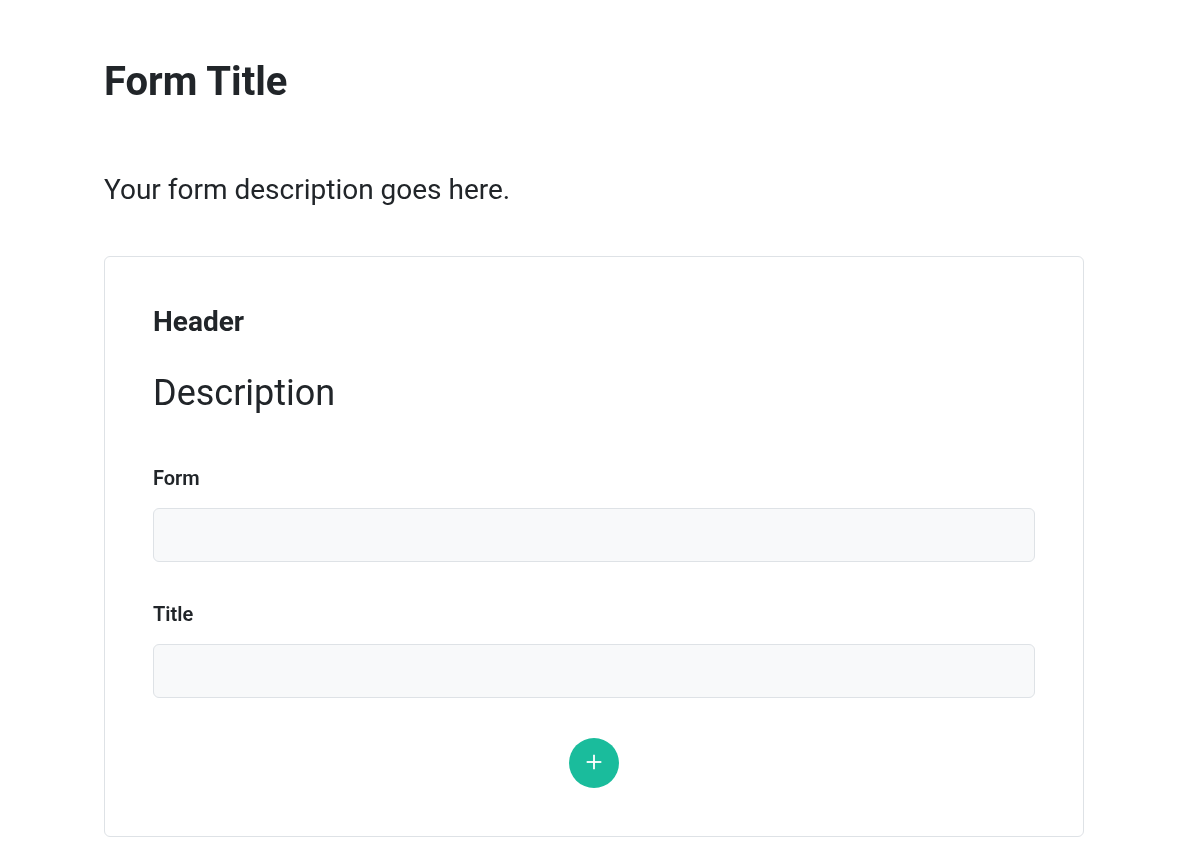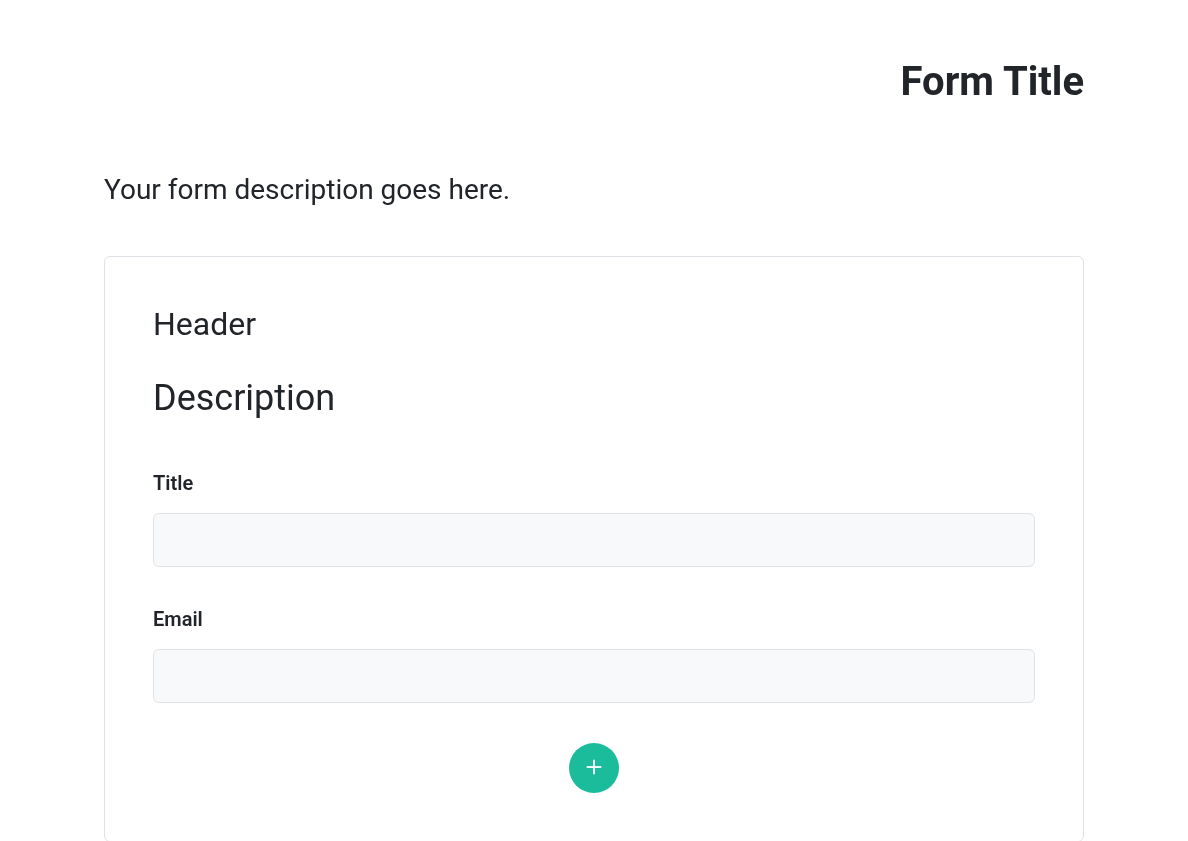--- a/index.html
+++ b/index.html
@@ -13,43 +13,43 @@
       color: #212529;
       width: 1188px;
       height: 841px;
     }
     .container {
       max-width: 1000px;
       margin: 0 auto;
       padding: 0 10px;
     }
     .form-title {
-      text-align: right;
+      text-align: left;
       font-size: 40px;
       font-weight: 700;
       color: #212529;
       margin-top: 58px;
       margin-bottom: 68px;
     }
     .form-description {
       text-align: left;
       font-size: 28px;
       font-weight: 400;
       color: #212529;
       margin-bottom: 50px;
     }
     .card {
       border: 1px solid #dee2e6;
       border-radius: 6px;
       padding: 48px;
       background: #fff;
     }
     .card-header-text {
-      font-size: 32px;
-      font-weight: 400;
+      font-size: 28px;
+      font-weight: 700;
       color: #212529;
       margin-bottom: 34px;
     }
     .card-subheader-text {
       font-size: 36px;
       font-weight: 400;
       color: #212529;
       margin-bottom: 52px;
     }
     .field-group {
@@ -101,26 +101,26 @@
 
 <div class="container">
   <h1 class="form-title">Form Title</h1>
   <p class="form-description">Your form description goes here.</p>
 
   <div class="card">
     <h2 class="card-header-text">Header</h2>
     <h3 class="card-subheader-text">Description</h3>
 
     <div class="field-group">
-      <label class="field-label">Title</label>
+      <label class="field-label">Form</label>
       <input type="text" class="field-input" value="" style="">
     </div>
 
     <div class="field-group">
-      <label class="field-label">Email</label>
+      <label class="field-label">Title</label>
       <input type="text" class="field-input" value="" style="">
     </div>
 
     <div class="add-button-wrap">
       <button class="add-button" aria-label="Add">
         <span>
           <svg viewBox="0 0 24 24" fill="none">
             <line x1="12" y1="4" x2="12" y2="20"></line>
             <line x1="4" y1="12" x2="20" y2="12"></line>
           </svg>

